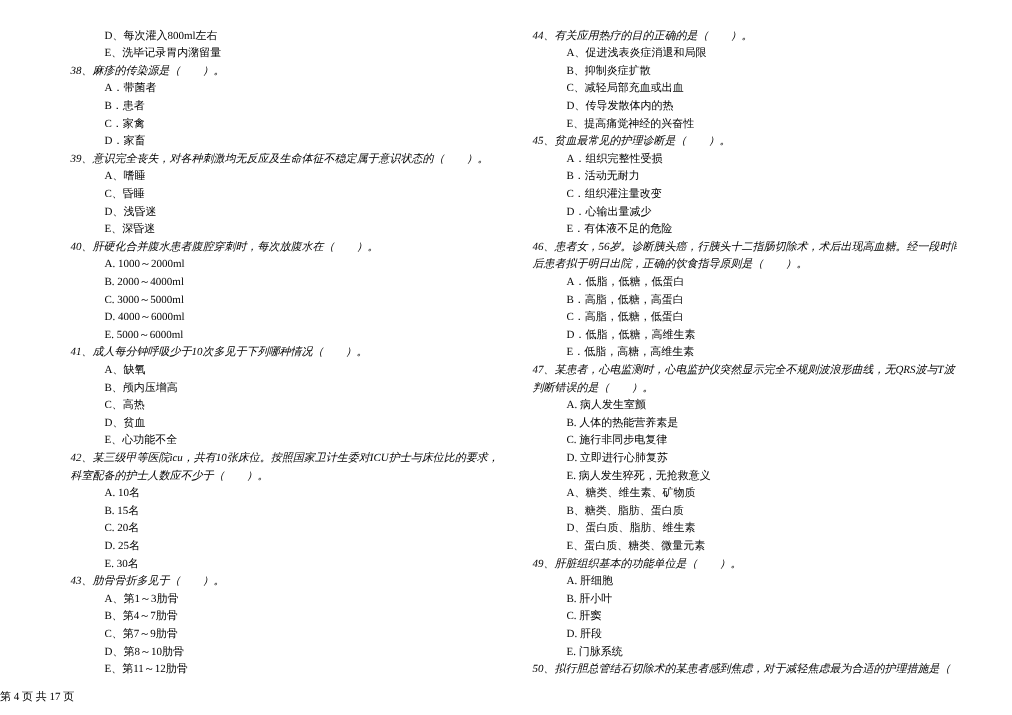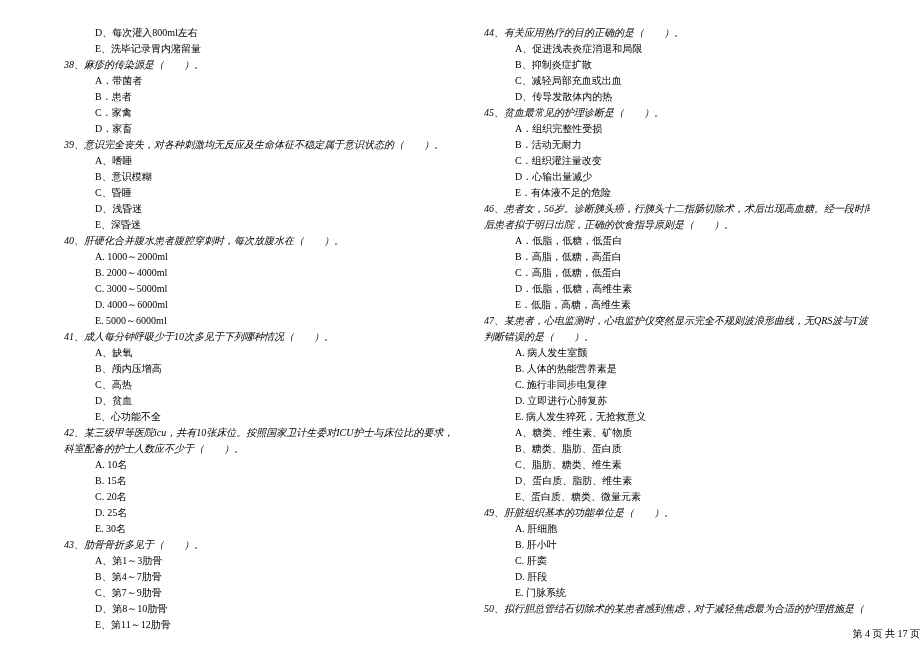--- a/index.html
+++ b/index.html
@@ -26,39 +26,38 @@
       white-space: nowrap;
       overflow: hidden;
     }
     .indent2 { padding-left: 45px; }
     .q-line { padding-left: 14px; font-style: italic; }
     .footer {
       position: absolute;
       bottom: 8px;
       left: 0;
       width: 100%;
-      text-align: right;
+      text-align: left;
       font-size: 10px;
     }
   </style>
 </head>
 <body>
 
 <div class="columns">
   <div class="col" id="col-left">
       <div class="line indent2">D、每次灌入800ml左右</div>
       <div class="line indent2">E、洗毕记录胃内潴留量</div>
       <div class="line q-line">38、麻疹的传染源是（　　）。</div>
       <div class="line indent2">A．带菌者</div>
       <div class="line indent2">B．患者</div>
       <div class="line indent2">C．家禽</div>
       <div class="line indent2">D．家畜</div>
       <div class="line q-line">39、意识完全丧失，对各种刺激均无反应及生命体征不稳定属于意识状态的（　　）。</div>
       <div class="line indent2">A、嗜睡</div>
-      <div class="line indent2">B、意识模糊</div>
       <div class="line indent2">C、昏睡</div>
       <div class="line indent2">D、浅昏迷</div>
       <div class="line indent2">E、深昏迷</div>
       <div class="line q-line">40、肝硬化合并腹水患者腹腔穿刺时，每次放腹水在（　　）。</div>
       <div class="line indent2">A. 1000～2000ml</div>
       <div class="line indent2">B. 2000～4000ml</div>
       <div class="line indent2">C. 3000～5000ml</div>
       <div class="line indent2">D. 4000～6000ml</div>
       <div class="line indent2">E. 5000～6000ml</div>
       <div class="line q-line">41、成人每分钟呼吸少于10次多见于下列哪种情况（　　）。</div>
@@ -80,20 +79,21 @@
       <div class="line indent2">C、第7～9肋骨</div>
       <div class="line indent2">D、第8～10肋骨</div>
       <div class="line indent2">E、第11～12肋骨</div>
     </div>
   <div class="col" id="col-right">
       <div class="line q-line">44、有关应用热疗的目的正确的是（　　）。</div>
       <div class="line indent2">A、促进浅表炎症消退和局限</div>
       <div class="line indent2">B、抑制炎症扩散</div>
       <div class="line indent2">C、减轻局部充血或出血</div>
       <div class="line indent2">D、传导发散体内的热</div>
+      <div class="line indent2">E、提高痛觉神经的兴奋性</div>
       <div class="line q-line">45、贫血最常见的护理诊断是（　　）。</div>
       <div class="line indent2">A．组织完整性受损</div>
       <div class="line indent2">B．活动无耐力</div>
       <div class="line indent2">C．组织灌注量改变</div>
       <div class="line indent2">D．心输出量减少</div>
       <div class="line indent2">E．有体液不足的危险</div>
       <div class="line q-line">46、患者女，56岁。诊断胰头癌，行胰头十二指肠切除术，术后出现高血糖。经一段时间治疗</div>
       <div class="line q-line">后患者拟于明日出院，正确的饮食指导原则是（　　）。</div>
       <div class="line indent2">A．低脂，低糖，低蛋白</div>
       <div class="line indent2">B．高脂，低糖，高蛋白</div>
@@ -102,21 +102,20 @@
       <div class="line indent2">E．低脂，高糖，高维生素</div>
       <div class="line q-line">47、某患者，心电监测时，心电监护仪突然显示完全不规则波浪形曲线，无QRS波与T波，以下</div>
       <div class="line q-line">判断错误的是（　　）。</div>
       <div class="line indent2">A. 病人发生室颤</div>
       <div class="line indent2">B. 人体的热能营养素是</div>
       <div class="line indent2">C. 施行非同步电复律</div>
       <div class="line indent2">D. 立即进行心肺复苏</div>
       <div class="line indent2">E. 病人发生猝死，无抢救意义</div>
       <div class="line indent2">A、糖类、维生素、矿物质</div>
       <div class="line indent2">B、糖类、脂肪、蛋白质</div>
-      <div class="line indent2">C、脂肪、糖类、维生素</div>
       <div class="line indent2">D、蛋白质、脂肪、维生素</div>
       <div class="line indent2">E、蛋白质、糖类、微量元素</div>
       <div class="line q-line">49、肝脏组织基本的功能单位是（　　）。</div>
       <div class="line indent2">A. 肝细胞</div>
       <div class="line indent2">B. 肝小叶</div>
       <div class="line indent2">C. 肝窦</div>
       <div class="line indent2">D. 肝段</div>
       <div class="line indent2">E. 门脉系统</div>
       <div class="line q-line">50、拟行胆总管结石切除术的某患者感到焦虑，对于减轻焦虑最为合适的护理措施是（　　）。</div>
     </div>

